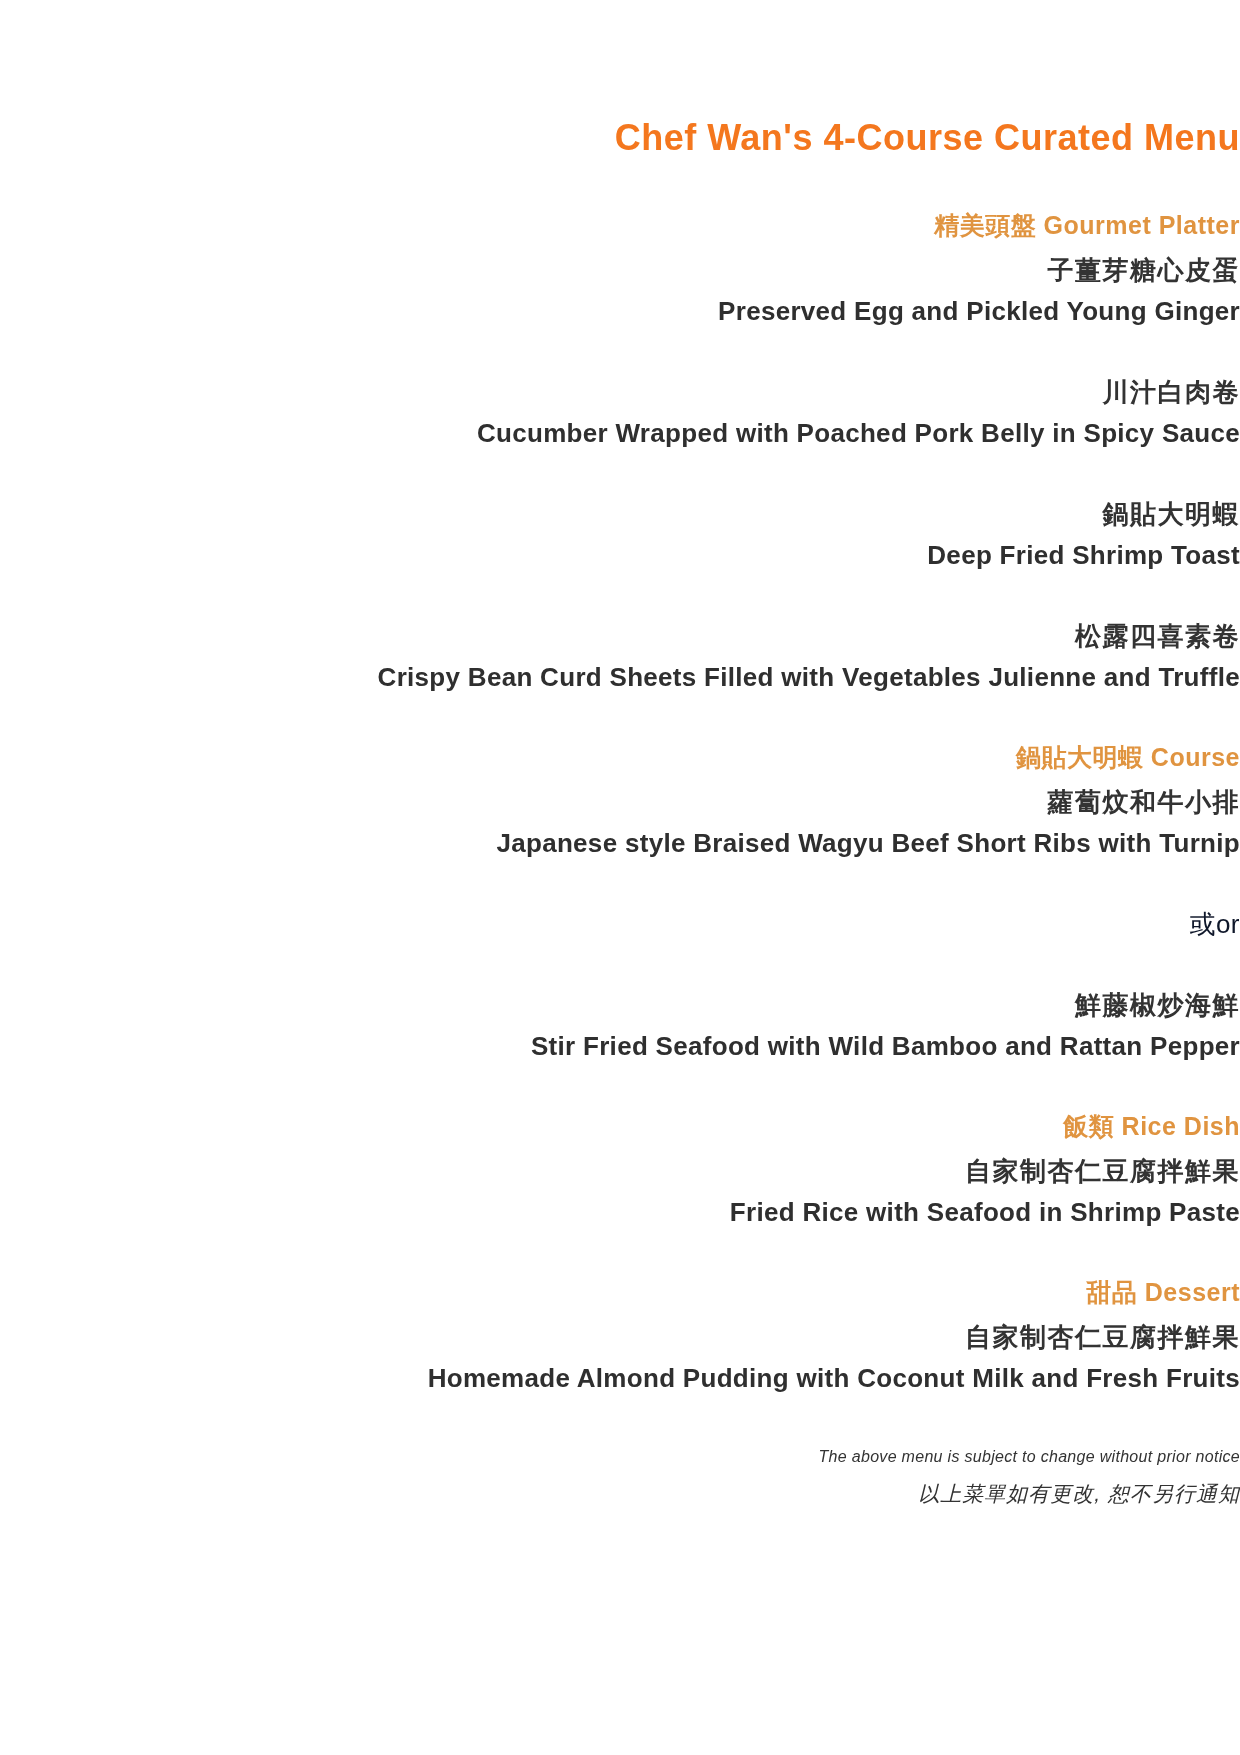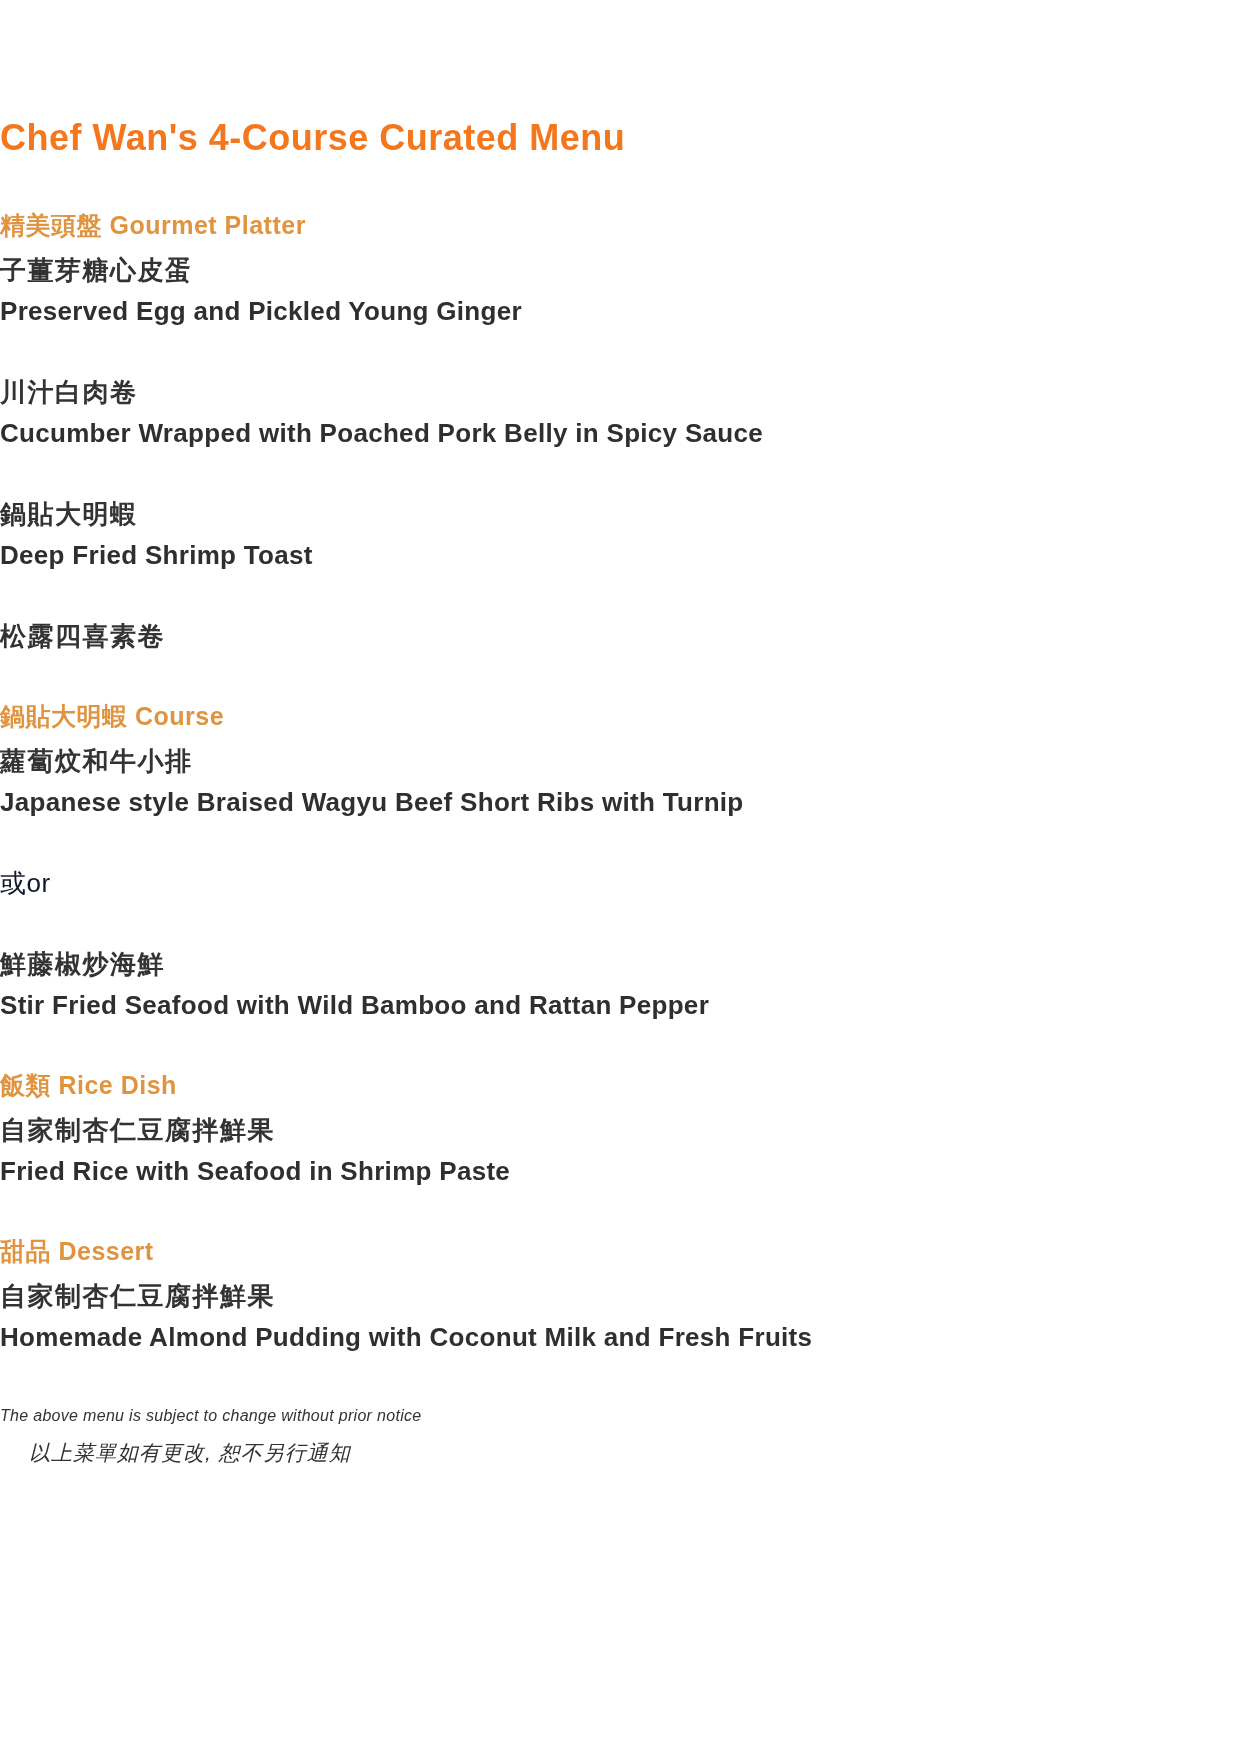--- a/index.html
+++ b/index.html
@@ -4,21 +4,21 @@
 <style>
   html, body { margin: 0; padding: 0; background: #ffffff; }
   body { font-family: "Liberation Sans", "DejaVu Sans", sans-serif; }
   .page {
     position: relative;
     width: 1240px;
     height: 1755px;
     box-sizing: border-box;
     padding-top: 116px;
     background: #ffffff;
-    text-align: left;
+    text-align: right;
     overflow: hidden;
   }
   .title {
     margin: 0 0 49px 0;
     font-size: 36px;
     line-height: 44px;
     font-weight: 700;
     letter-spacing: 0.5px;
     color: #F4771E;
   }
@@ -86,20 +86,21 @@
     <div class="dish">
       <div class="dish-zh">川汁白肉卷</div>
       <div class="dish-en">Cucumber Wrapped with Poached Pork Belly in Spicy Sauce</div>
     </div>
     <div class="dish">
       <div class="dish-zh">鍋貼大明蝦</div>
       <div class="dish-en">Deep Fried Shrimp Toast</div>
     </div>
     <div class="dish">
       <div class="dish-zh">松露四喜素卷</div>
+      <div class="dish-en">Crispy Bean Curd Sheets Filled with Vegetables Julienne and Truffle</div>
     </div>
   </section>
 
   <section class="menu-section">
     <h2 class="heading">鍋貼大明蝦 Course</h2>
     <div class="dish">
       <div class="dish-zh">蘿蔔炆和牛小排</div>
       <div class="dish-en">Japanese style Braised Wagyu Beef Short Ribs with Turnip</div>
     </div>
     <div class="or-divider">或or</div>

